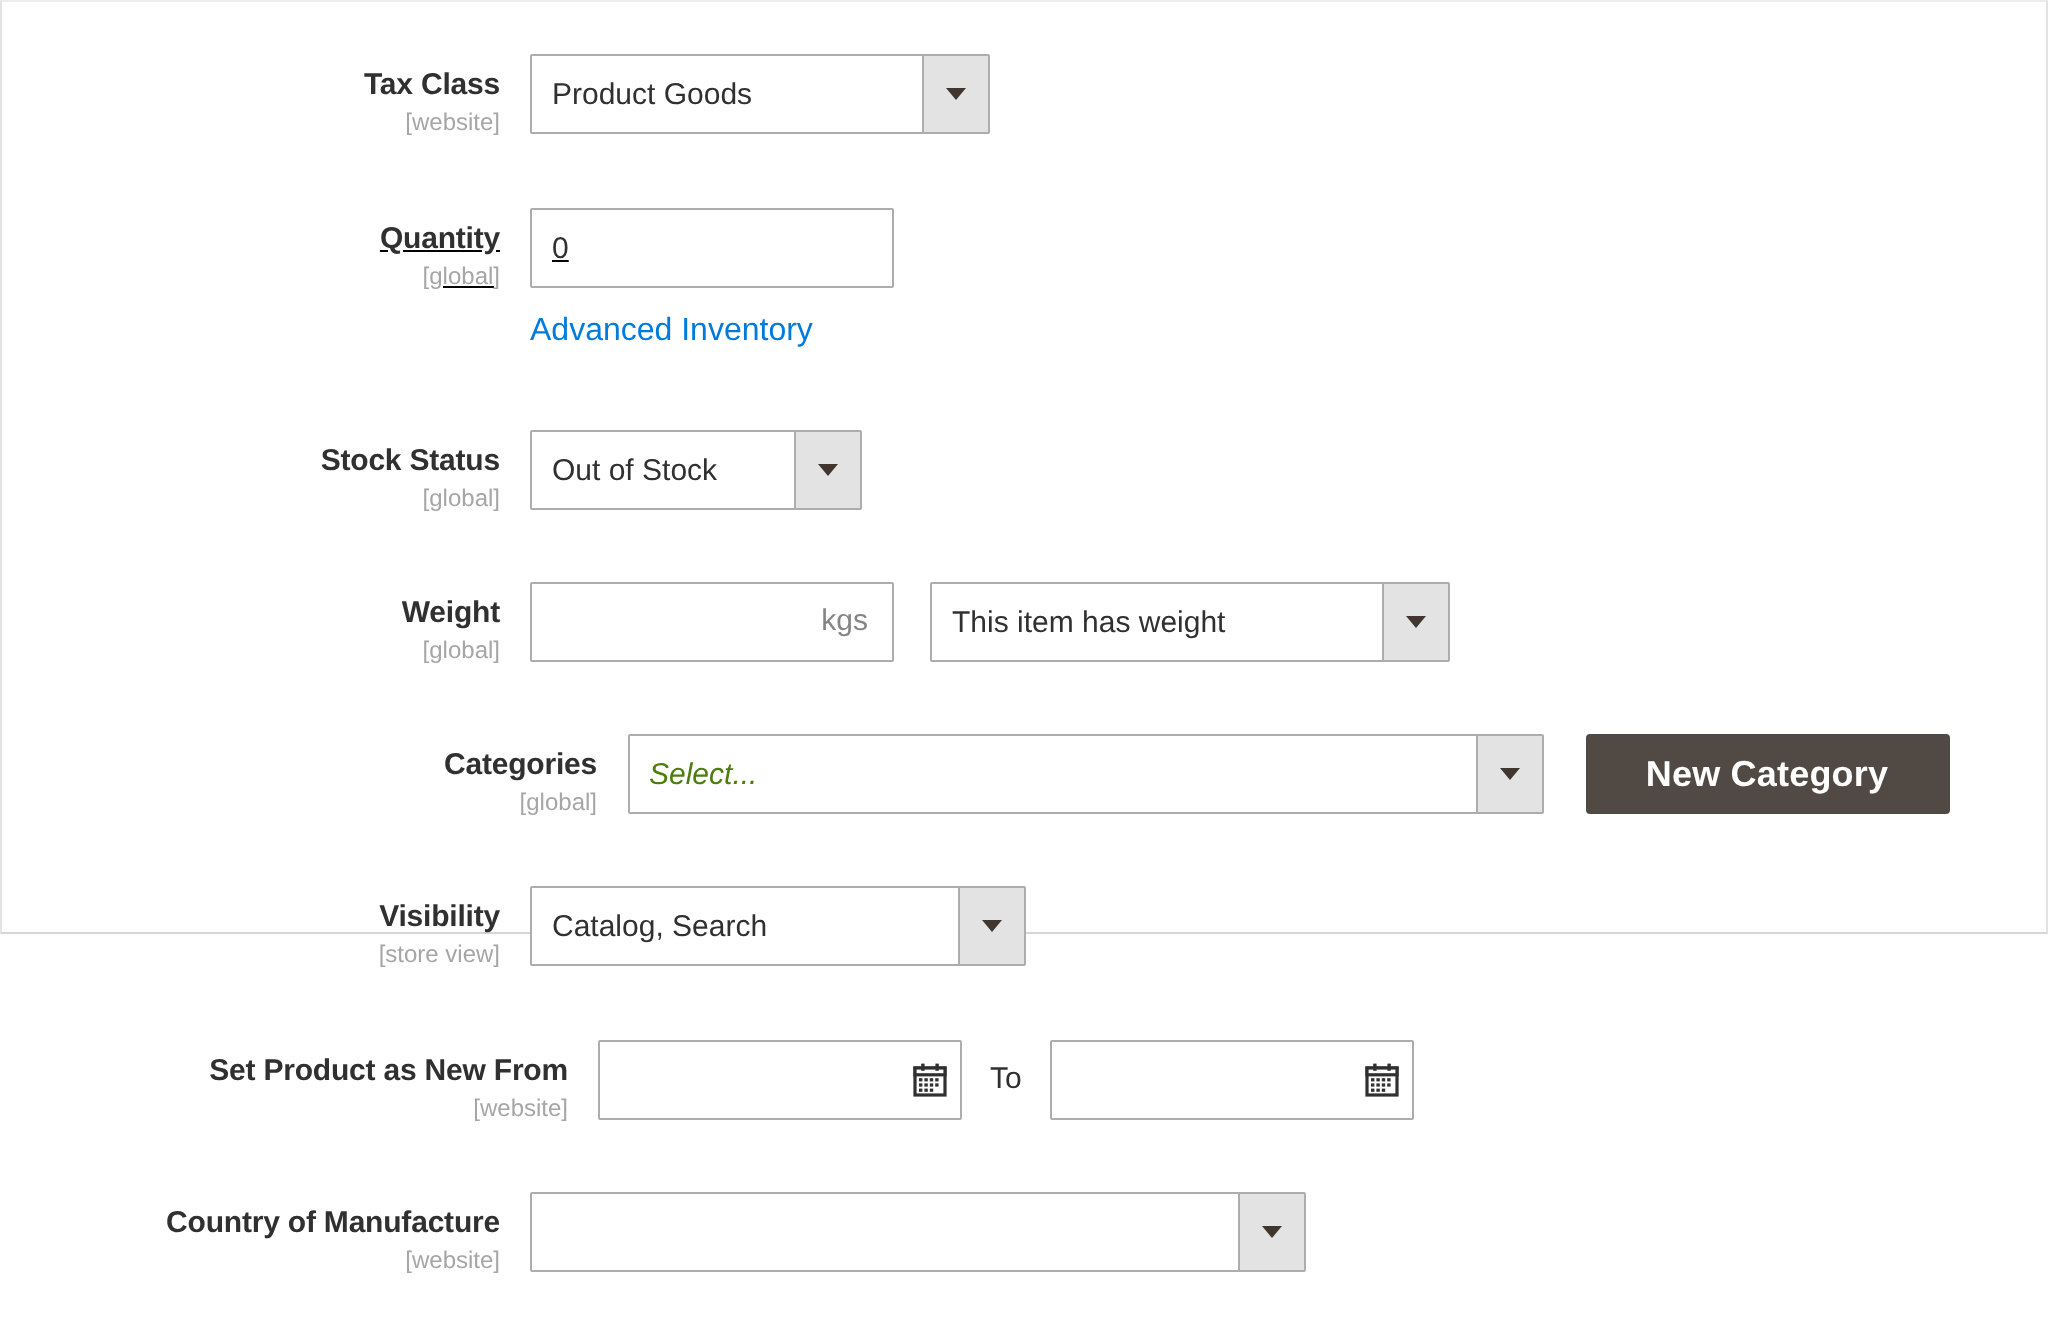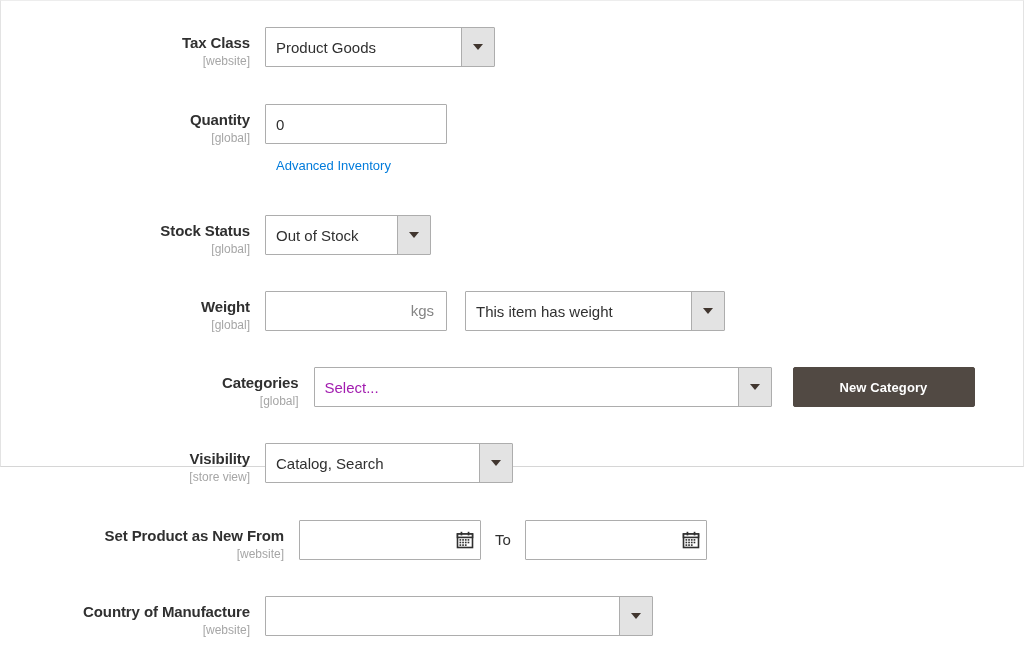--- a/index.html
+++ b/index.html
@@ -105,21 +105,21 @@
   .select .value {
     flex: 1 1 auto;
     display: flex;
     align-items: center;
     font-size: 15px;
     color: #303030;
     padding: 0 10px;
     white-space: nowrap;
     overflow: hidden;
   }
-  .select .value.placeholder { color: #a21caf; }
+  .select .value.placeholder { color: #4d7c0f; font-style: italic; }
   .select .arrow-btn {
     flex: 0 0 auto;
     width: 32px;
     background: #e3e3e3;
     border-left: 1px solid #adadad;
     display: flex;
     align-items: center;
     justify-content: center;
   }
   .select .arrow-btn .caret {
@@ -204,48 +204,47 @@
     font-size: 15px;
     color: #303030;
     line-height: 40px;
     margin: 0 14px;
     white-space: nowrap;
   }
 
   
   .inline-link {
     display: inline-block;
-    font-size: 13px;
+    font-size: 16px;
     color: #007bdb;
     text-decoration: none;
     line-height: 20px;
-    margin-left: 11px;
   }
 
   
   .btn-primary {
     box-sizing: border-box;
     height: 40px;
     padding: 0 18px;
     background: #514943;
     border: 1px solid #514943;
     color: #ffffff;
     font-family: "Liberation Sans", sans-serif;
-    font-size: 13px;
+    font-size: 18px;
     font-weight: bold;
     letter-spacing: 0.1px;
     border-radius: 2px;
     cursor: pointer;
     white-space: nowrap;
   }
 
   
   .row { position: absolute; left: 0; width: 1022px; }
   #row-tax        { top: 22px; }
-  #row-qty        { top: 99px; }
+  #row-qty        { top: 99px; text-decoration: underline; }
   #row-stock      { top: 210px; }
   #row-weight     { top: 286px; }
   #row-categories { top: 362px; justify-content: center; }
   #row-visibility { top: 438px; }
   #row-newfrom    { top: 515px; padding-left: 34px; }
   #row-country    { top: 591px; }
 
   .sublink-wrap {
     margin-top: 12px;
     padding-left: 0;

